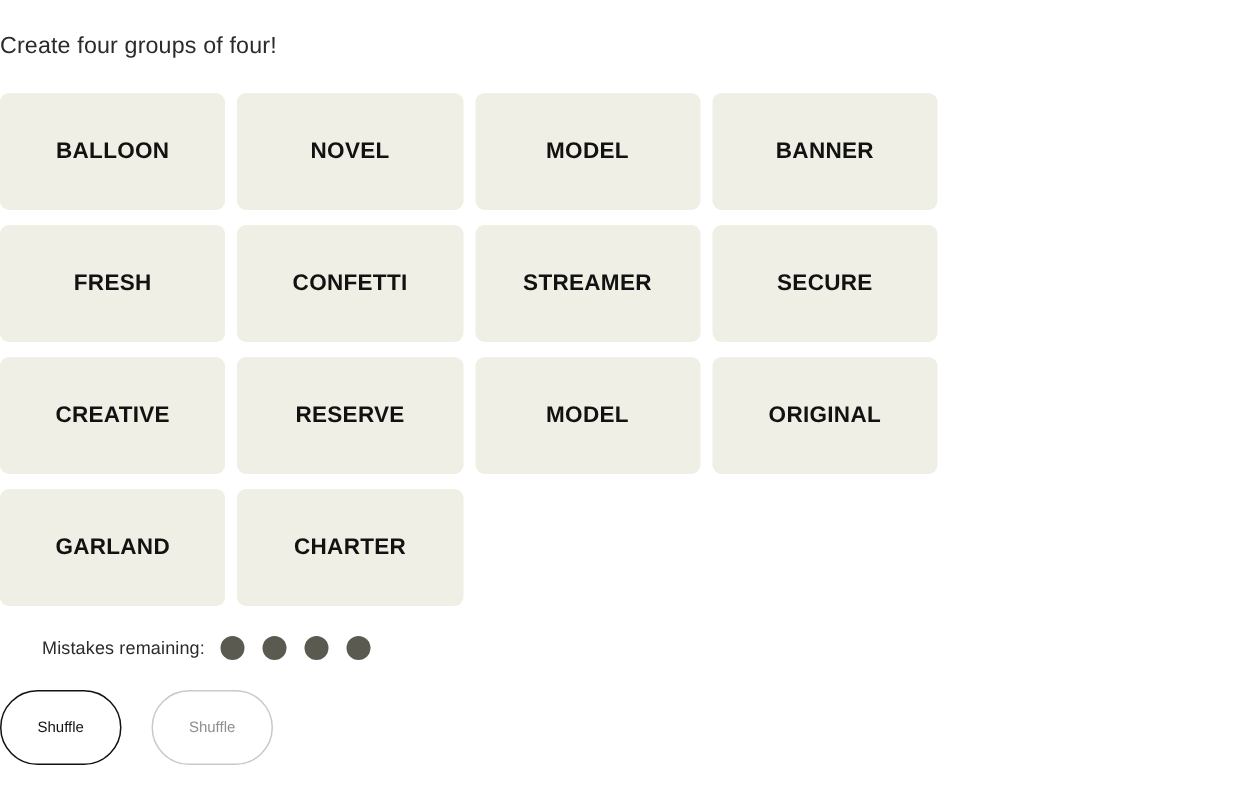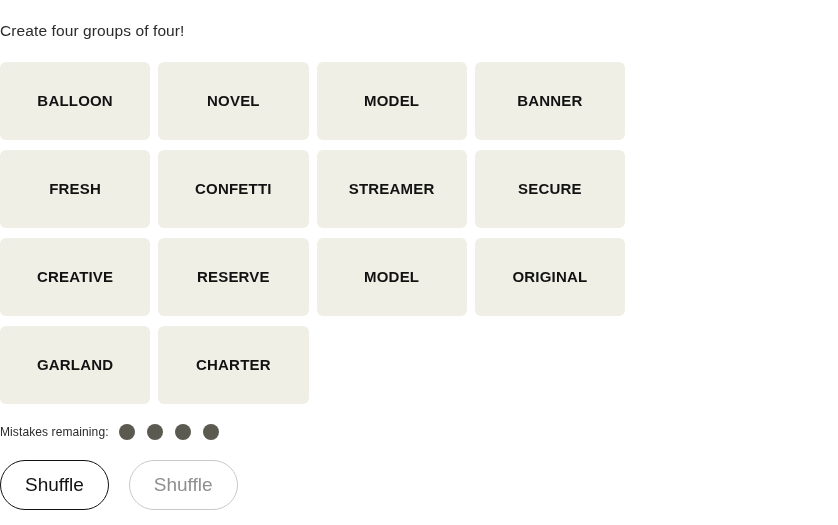--- a/index.html
+++ b/index.html
@@ -69,20 +69,21 @@
     white-space: nowrap;
   }
 
   
   .mistakes {
     margin-top: 20px;
     display: flex;
     align-items: center;
     justify-content: center;
     gap: 10px;
+    padding-left: 28px;
   }
 
   .mistakes-label {
     font-size: 12px;
     font-weight: 400;
     color: #2B2B2B;
     letter-spacing: 0.1px;
   }
 
   .dots {
@@ -108,21 +109,21 @@
   }
 
   .btn {
     height: 50px;
     border-radius: 26px;
     display: flex;
     align-items: center;
     justify-content: center;
     box-sizing: border-box;
     background: #FFFFFF;
-    font-size: 19px;
+    font-size: 10px;
     font-weight: 400;
     padding: 0 24px;
     cursor: pointer;
     user-select: none;
   }
 
   .btn-enabled {
     border: 1.4px solid #121212;
     color: #121212;
   }

